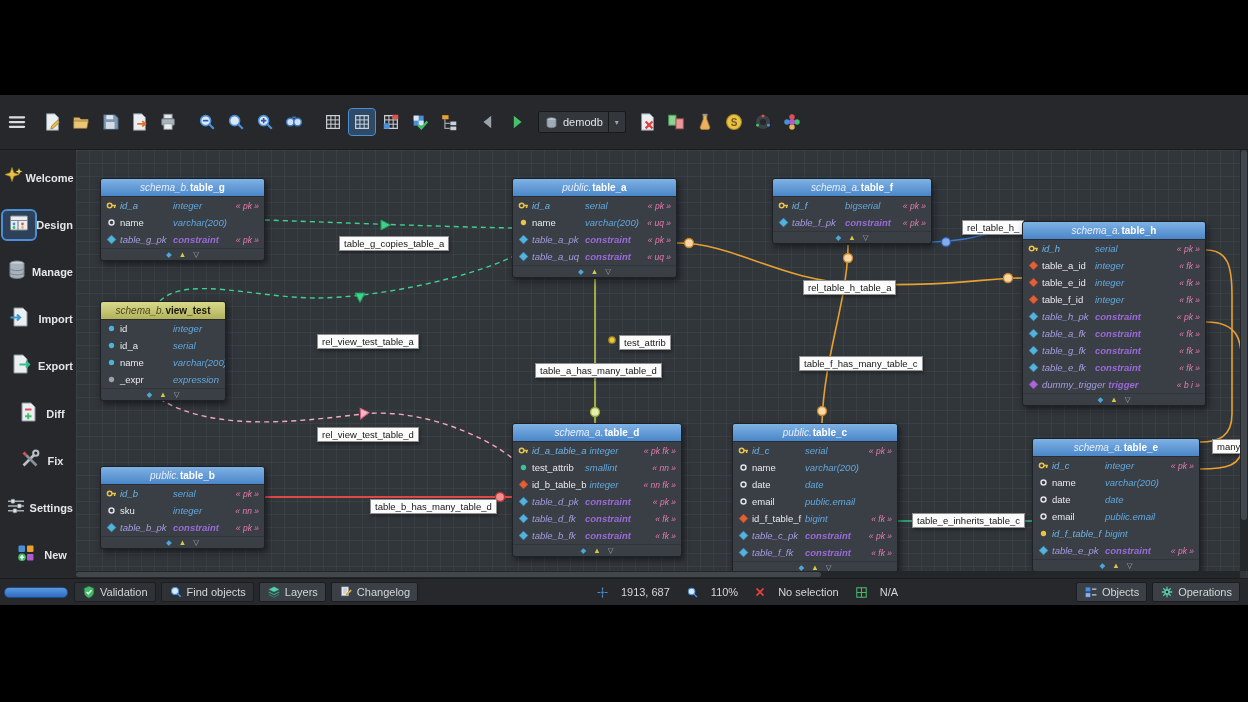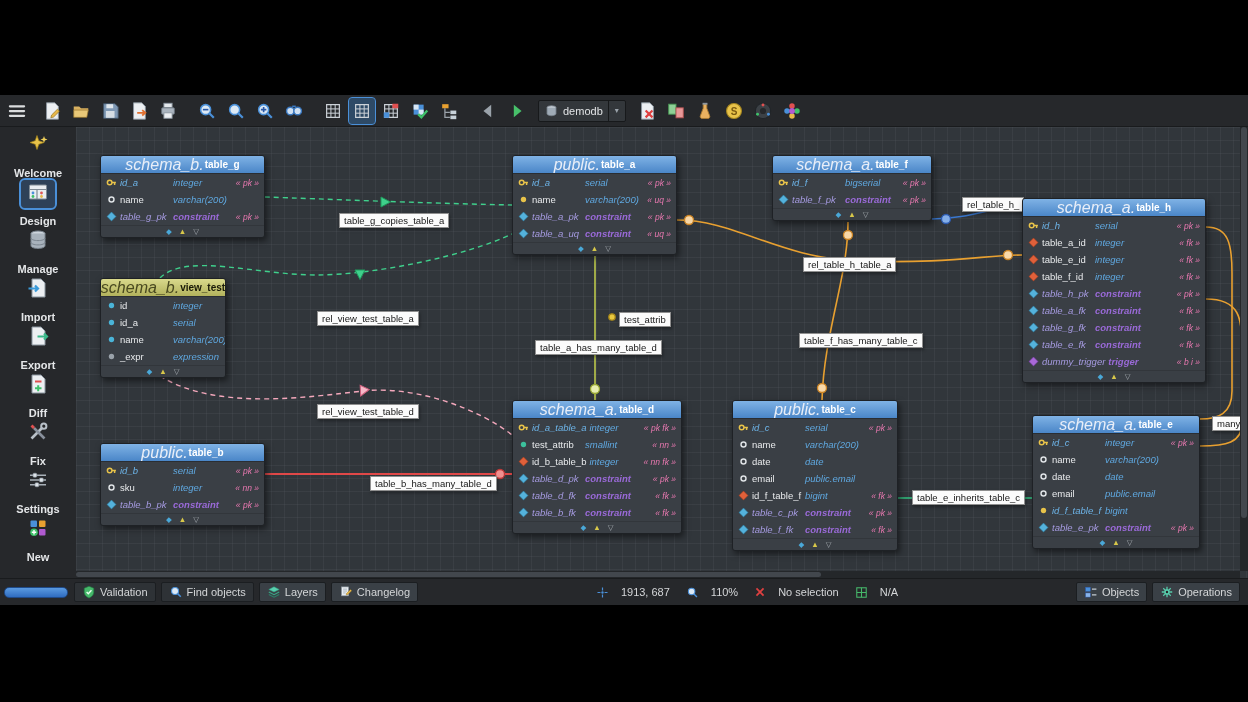--- a/index.html
+++ b/index.html
@@ -6,43 +6,43 @@
   html,body{background:#000}
   body{width:1248px;height:702px;position:relative;overflow:hidden;font-family:"Liberation Sans",sans-serif}
   .app{position:absolute;left:0;top:95px;width:1248px;height:510px;background:#26282b;display:flex;flex-direction:column}
   
   .toolbar{flex:0 0 32px;display:flex;align-items:center;padding:0 4px;gap:3px;background:#26282b;border-bottom:1px solid #191b1d}
   .tbtn{width:26px;height:26px;border-radius:3px;display:flex;align-items:center;justify-content:center;flex:0 0 auto}
   .tbtn.active{background:#2e4a66;outline:1px solid #4a90d9}
   .tbtn[data-name="menu-button"]{margin-right:6px}
   .tsep{width:7px;flex:0 0 auto}
   .tic{display:flex}
-  .combo{height:22px;background:#33373b;border:1px solid #17191b;border-radius:2px;display:flex;align-items:center;gap:5px;padding:0 6px;margin:0 5px;flex:0 0 auto}
+  .combo{height:22px;background:#33373b;border:1px solid #17191b;border-radius:2px;display:flex;align-items:center;gap:5px;padding:0 6px;margin:16px 5px;flex:0 0 auto}
   .ctext{color:#e2e4e6;font-size:11px}
   .carrow{color:#9aa2aa;font-size:8px;border-left:1px solid #17191b;padding-left:6px;align-self:stretch;display:flex;align-items:center}
   .cic{display:flex}
   
   .main{flex:1;display:flex;min-height:0}
   .sidebar{width:76px;background:#26282b;display:flex;flex-direction:column;align-items:center;padding-top:5px;gap:1px;flex:0 0 76px}
-  .side-item{width:70px;height:47px;display:flex;flex-direction:column;align-items:center;justify-content:space-between;gap:1px;border-radius:4px}
+  .side-item{width:70px;height:47px;display:flex;flex-direction:row;align-items:center;justify-content:center;gap:1px;border-radius:4px}
   .side-item .ibox{width:34px;height:28px;display:flex;align-items:center;justify-content:center;border-radius:4px}
   .side-item.active .ibox{background:#2e4158;outline:2px solid #4a90d9}
   .side-item .lbl{font-size:11px;font-weight:bold;color:#e4e6e8}
   
   .canvas{flex:1;position:relative;background:#31363b;overflow:hidden;
     background-image:linear-gradient(rgba(215,225,235,.05) 1px,transparent 1px),linear-gradient(90deg,rgba(215,225,235,.05) 1px,transparent 1px);
     background-size:13px 13px}
   #edges{position:absolute;left:0;top:0;width:100%;height:100%}
   #labels,#tables{position:absolute;left:0;top:0;width:100%;height:100%;pointer-events:none}
   
   .ent{position:absolute;background:#3a3f45;border:1px solid #1e2125;border-radius:3px;box-shadow:2px 3px 6px rgba(0,0,0,.5);font-size:9.5px;pointer-events:auto}
   .ent-hd{height:18px;display:flex;align-items:center;justify-content:center;gap:1px;border-radius:2px 2px 0 0;border-bottom:1px solid #2a2e33}
   .ent-hd.blue{background:linear-gradient(#7fb2e5,#4a86c8)}
   .ent-hd.yellow{background:linear-gradient(#d9d98c,#b2b25c)}
-  .ent-hd .schema{font-style:italic;color:#e8eef8;font-size:16px}
+  .ent-hd .schema{font-style:italic;color:#e8eef8;font-size:10px}
   .ent-hd.yellow .schema{color:#4a4a20}
   .ent-hd .tname{font-weight:bold;color:#fff;font-size:10px}
   .ent-hd.yellow .tname{color:#191907}
   .ent-row{display:flex;align-items:center;height:17px;padding:0 5px;gap:3px;overflow:hidden}
   .ric{width:11px;height:11px;flex:0 0 11px;display:flex}
   .rn{min-width:50px;white-space:nowrap}
   .rt{color:#5fa8e0;font-style:italic;white-space:nowrap}
   .rg{margin-left:auto;color:#e878b0;font-style:italic;font-size:8.5px;white-space:nowrap;padding-left:3px}
   .s-pk .rn{color:#6db4e8;font-style:italic}
   .s-attr .rn{color:#e8eaec}

